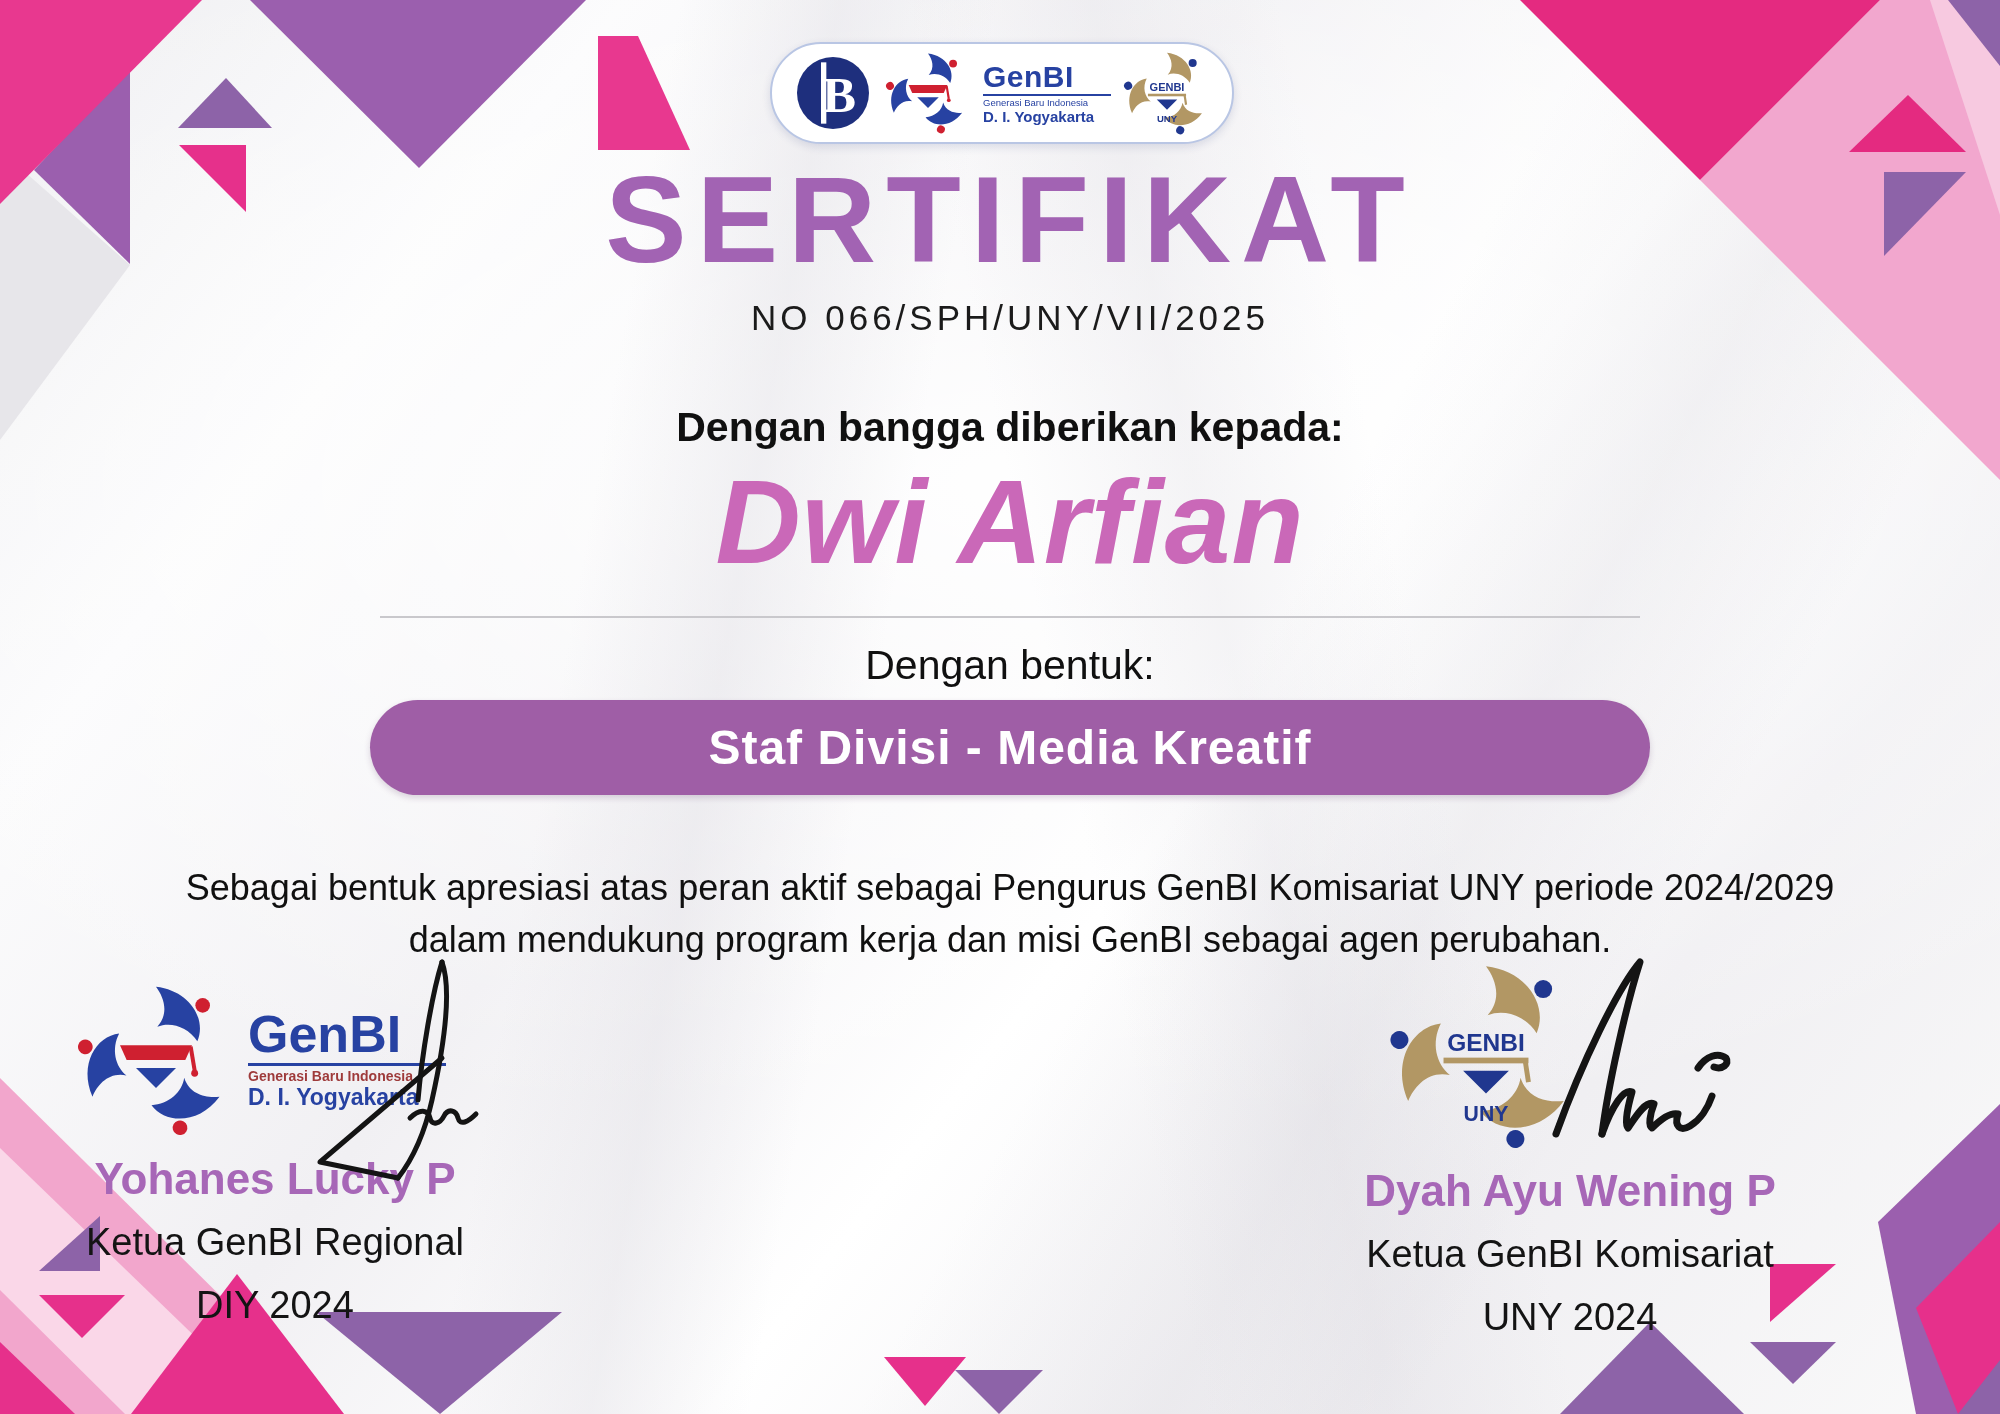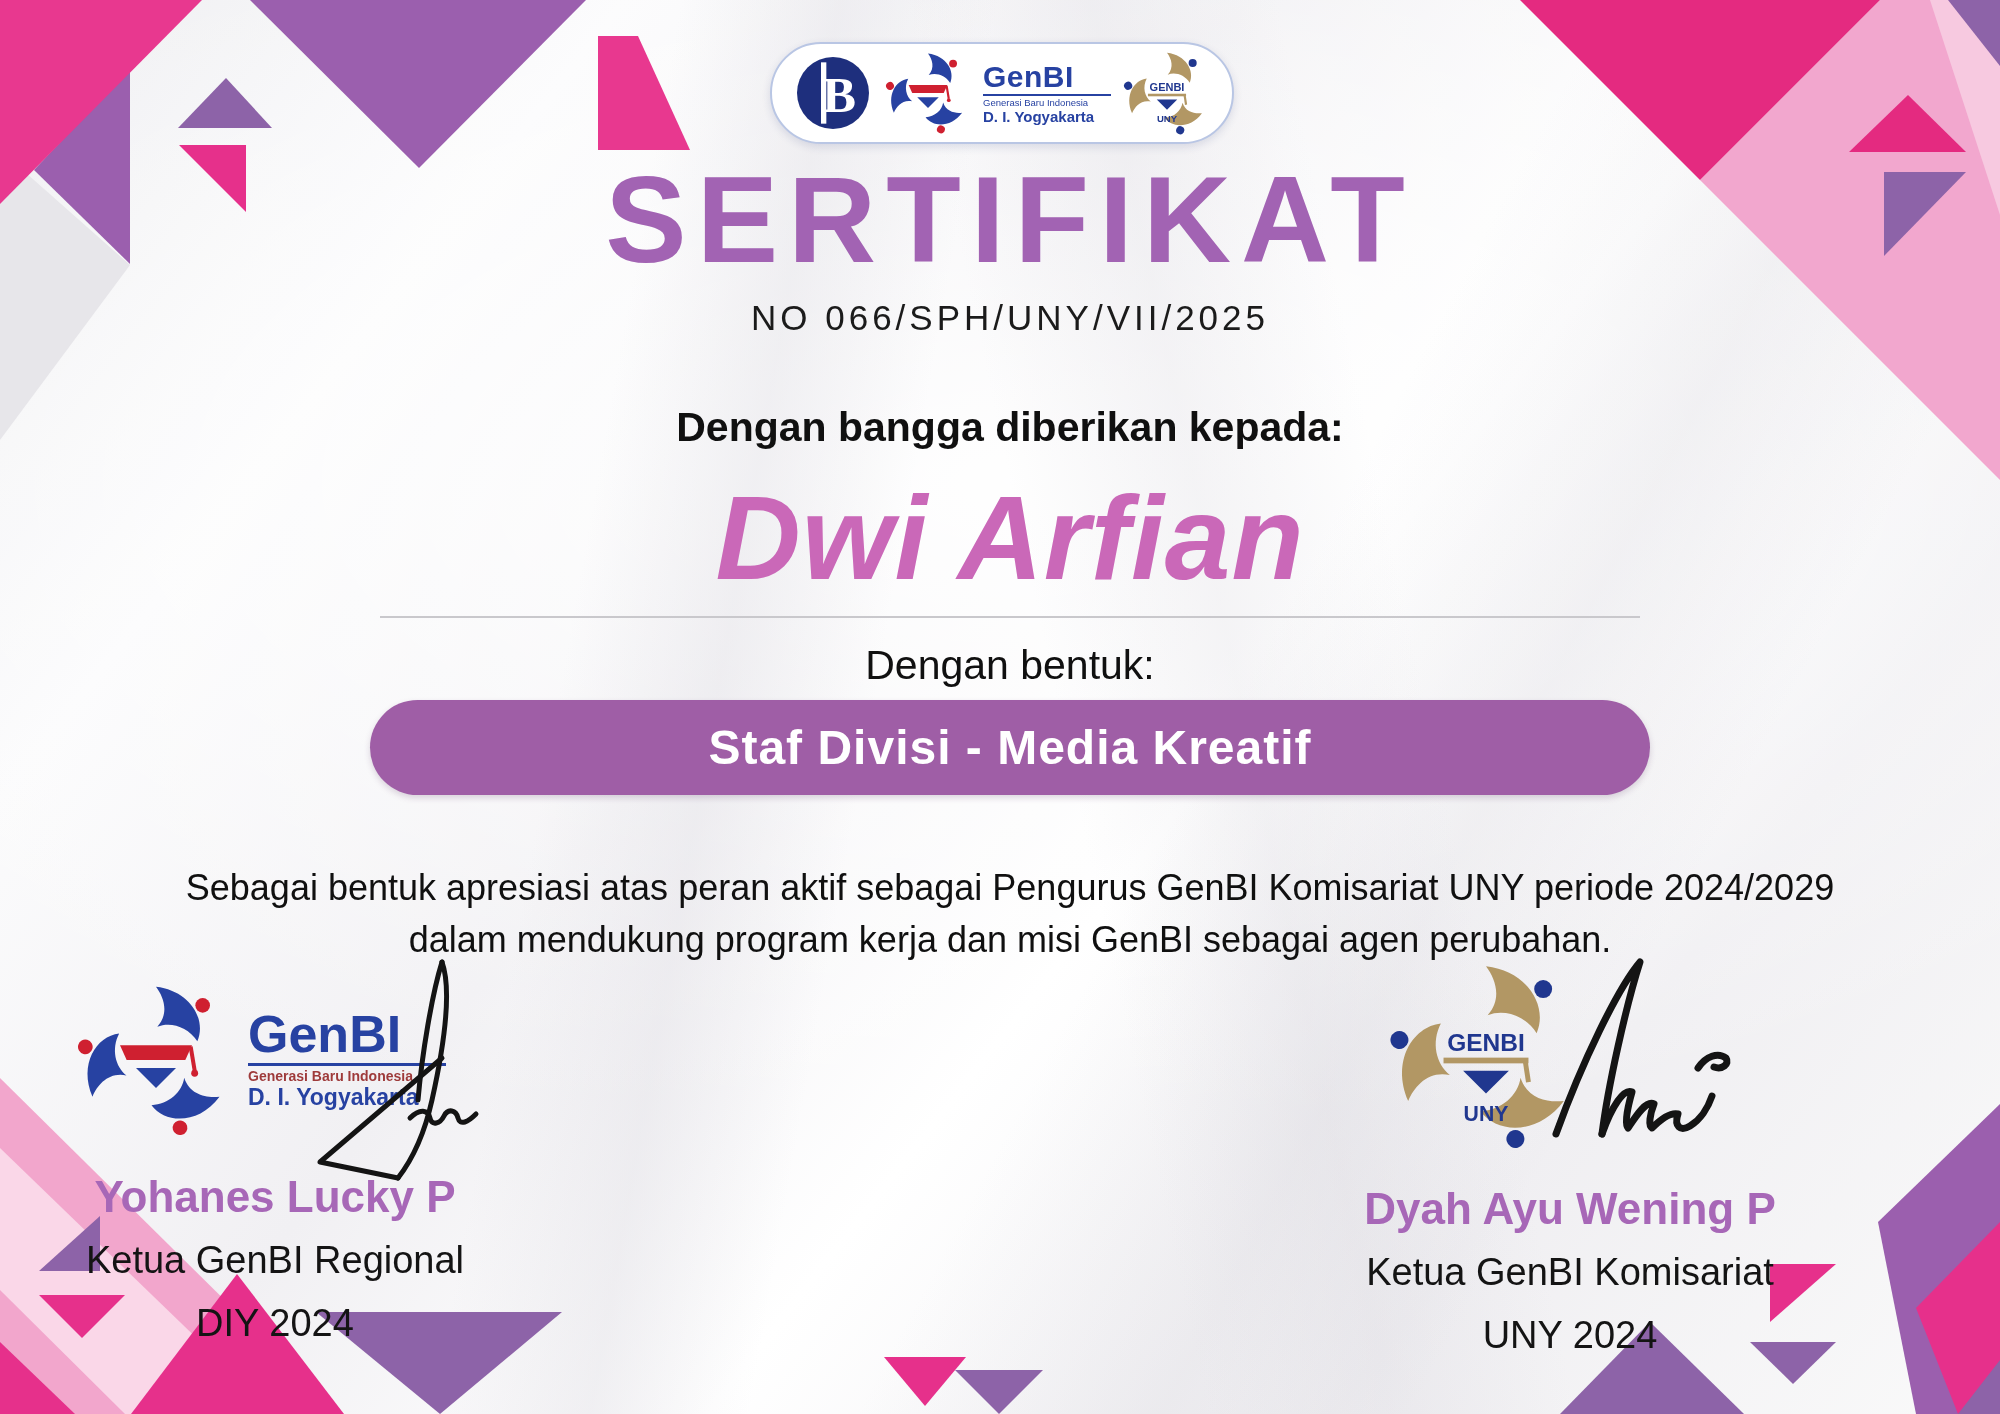--- a/index.html
+++ b/index.html
@@ -21,21 +21,21 @@
     display:flex;align-items:center;justify-content:center;gap:12px;}
   .badge .gtxt{display:flex;flex-direction:column;align-items:flex-start;line-height:1;}
   .badge .gw{font-size:30px;font-weight:bold;color:#2742a2;letter-spacing:.5px;}
   .badge .gline{width:128px;height:2px;background:#2742a2;margin:2px 0 2px 0;}
   .badge .gs{font-size:9.5px;color:#2742a2;}
   .badge .gr{font-size:15px;font-weight:bold;color:#2742a2;margin-top:2px;}
 
   .title{top:150px;font-size:122px;font-weight:bold;color:#a263b3;letter-spacing:10px;}
   .number{top:298px;font-size:35px;color:#1b1b1b;letter-spacing:4px;}
   .presented{top:404px;font-size:41px;color:#101010;font-weight:bold;}
-  .recipient{top:470px;font-size:118px;font-weight:bold;font-style:italic;color:#ca68b8;letter-spacing:1px;}
+  .recipient{top:454px;font-size:118px;font-weight:bold;font-style:italic;color:#ca68b8;letter-spacing:1px;}
   .divider{position:absolute;left:50%;transform:translateX(-50%);top:616px;width:1260px;height:2px;background:#c9c8cc;}
   .jabatan{top:642px;font-size:41px;color:#101010;}
   .pill{position:absolute;left:50%;transform:translateX(-50%);top:700px;width:1280px;height:95px;
     background:#9f5ea6;border-radius:50px;display:flex;align-items:center;justify-content:center;
     box-shadow:0 3px 6px rgba(80,40,90,.18);}
   .pill span{color:#ffffff;font-size:48px;font-weight:bold;letter-spacing:1px;}
   .description{position:absolute;left:50%;transform:translateX(-50%);top:862px;width:1740px;
     font-size:36px;line-height:1.45;color:#101010;text-align:center;}
 
   
@@ -43,21 +43,21 @@
   .sigblock.left{left:40px;top:966px;width:470px;}
   .sigblock.right{left:1330px;top:950px;width:480px;}
   .logorow{position:relative;width:100%;}
   .sigblock.left .logorow{height:186px;}
   .sigblock.right .logorow{height:214px;}
   .stamp-text{position:absolute;left:208px;top:42px;text-align:left;line-height:1;}
   .stamp-text .gw{font-size:52px;font-weight:bold;color:#2742a2;}
   .stamp-text .gline{width:198px;height:3px;background:#2742a2;margin:3px 0;}
   .stamp-text .gs{font-size:14px;color:#9e3a3a;font-weight:bold;}
   .stamp-text .gr{font-size:23px;font-weight:bold;color:#2742a2;margin-top:3px;}
-  .signame{font-size:44px;font-weight:bold;color:#a767b7;margin-top:20px;}
+  .signame{font-size:44px;font-weight:bold;color:#a767b7;margin-top:2px;}
   .sigrole{font-size:38px;color:#141414;margin-top:15px;line-height:1.25;}
   .sig-svg{position:absolute;pointer-events:none;}
 </style>
 </head>
 <body>
 
 <svg width="0" height="0" style="position:absolute">
   <defs>
     <g id="swirl-blue-shapes">
       <path d="M60 5 C86 8 98 30 91 46 C84 35 71 31 61 35 C70 25 66 13 60 5 Z" fill="#2742a2"></path>

